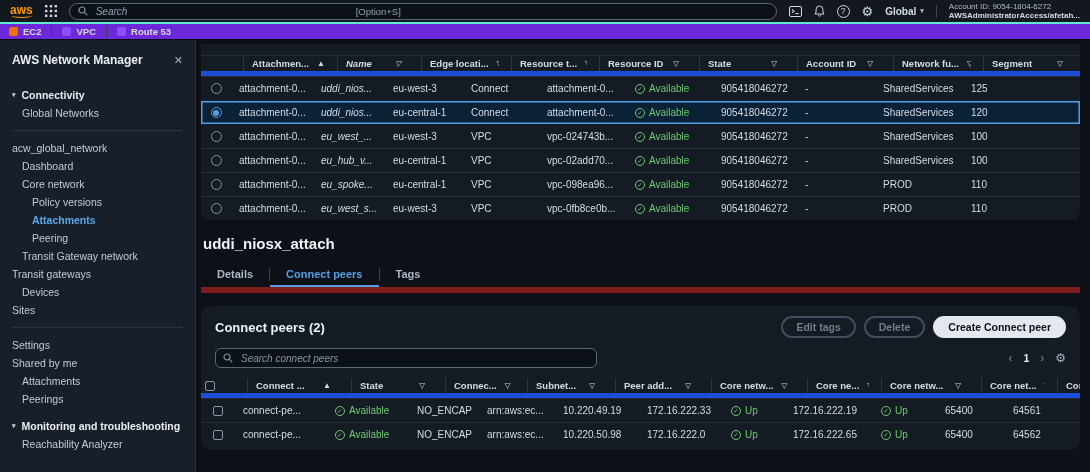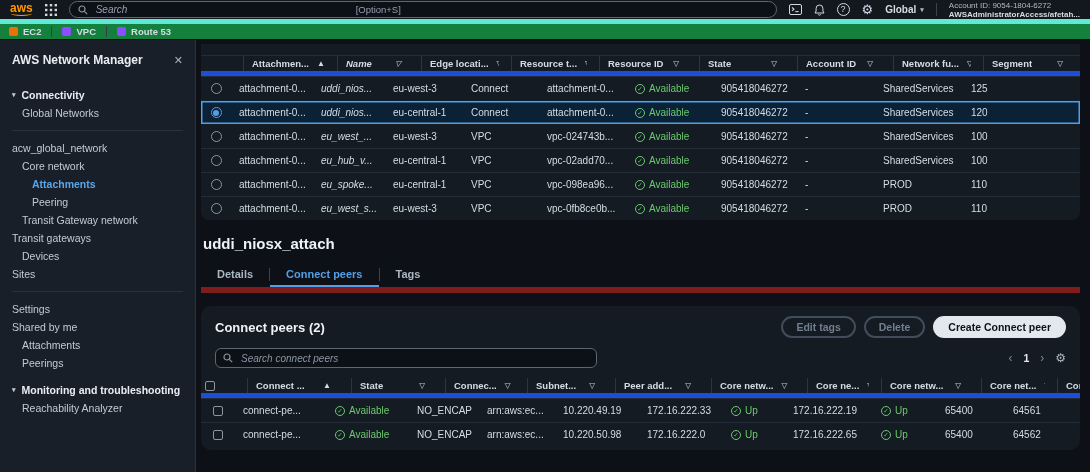--- a/index.html
+++ b/index.html
@@ -8,21 +8,21 @@
     width:1090px; height:472px; overflow:hidden;
     background:#0d1117; font-family:"Liberation Sans", sans-serif;
     color:#d5dce4;
   }
   .app { width:1090px; height:472px; display:flex; flex-direction:column; }
 
   
   .topbar {
     height:24px; flex:0 0 24px; background:#13181f;
     display:flex; align-items:center; gap:12px; padding:0 10px;
-    border-bottom:5px solid #5eead4;
+    border-bottom:2px solid #5eead4;
   }
   .logo { color:#ff9900; font-weight:bold; font-size:12px; position:relative; padding-bottom:3px; line-height:10px; }
   .logo::after { content:""; position:absolute; left:1px; right:1px; bottom:0; height:4px;
     border-bottom:1.5px solid #ff9900; border-radius:0 0 60% 60%; }
   .iconbtn { display:flex; align-items:center; justify-content:center; color:#cfd8e3; }
   .search-pill {
     width:748px; height:17px; border:1px solid #5c6775; border-radius:9px; background:#0c1117;
     display:flex; align-items:center; gap:6px; padding:0 8px; position:relative; color:#95a0ae;
   }
   .search-pill input {
@@ -36,21 +36,21 @@
     font-size:9px; line-height:11px; text-align:center; color:#cfd8e3; }
   .gear-glyph { font-size:13px; color:#cfd8e3; line-height:13px; }
   .region { font-size:10px; font-weight:bold; color:#d5dce4; display:flex; gap:4px; align-items:center; }
   .caret { font-size:7px; color:#aab4c0; }
   .vsep { width:1px; height:13px; background:#39434f; }
   .account { font-size:8px; line-height:9px; color:#aeb9c5; max-width:165px; overflow:hidden; white-space:nowrap; }
   .account .l2 { font-weight:bold; color:#d5dce4; }
 
   
   .favbar {
-    height:16px; flex:0 0 16px; background:#15803d; display:flex; align-items:center;
+    height:16px; flex:0 0 16px; background:#6d28d9; display:flex; align-items:center;
     padding:0 9px; border-bottom:1px solid #0a0e13; font-size:9.5px;
   }
   .fav { display:flex; align-items:center; gap:5px; font-weight:bold; color:#d5dce4; padding:0 10px; }
   .fav:first-child { padding-left:0; }
   .fav + .fav { border-left:1px solid #343e4a; }
   .fav-ic { width:9px; height:9px; border-radius:2px; display:inline-block; }
 
   
   .bodyrow { flex:1; display:flex; min-height:0; }
 
@@ -214,21 +214,23 @@
         <span class="sb-close">✕</span>
       </div>
       <nav id="sb-items">
           <div class="sb-item group">
             <span class="sb-caret">▾</span>
             <span>Connectivity</span>
           </div>
           <div class="sb-item link" style="padding-left: 22px;"><span>Global Networks</span></div>
           <div class="sb-divider"></div>
           <div class="sb-item link" style="padding-left: 12px;"><span>acw_global_network</span></div>
+          <div class="sb-item link" style="padding-left: 22px;"><span>Dashboard</span></div>
           <div class="sb-item link" style="padding-left: 22px;"><span>Core network</span></div>
+          <div class="sb-item link" style="padding-left: 32px;"><span>Policy versions</span></div>
           <div class="sb-item link active" style="padding-left: 32px;"><span>Attachments</span></div>
           <div class="sb-item link" style="padding-left: 32px;"><span>Peering</span></div>
           <div class="sb-item link" style="padding-left: 22px;"><span>Transit Gateway network</span></div>
           <div class="sb-item link" style=""><span>Transit gateways</span></div>
           <div class="sb-item link" style="padding-left: 22px;"><span>Devices</span></div>
           <div class="sb-item link" style="padding-left: 12px;"><span>Sites</span></div>
           <div class="sb-divider"></div>
           <div class="sb-item link" style="padding-left: 12px;"><span>Settings</span></div>
           <div class="sb-item link" style="padding-left: 12px;"><span>Shared by me</span></div>
           <div class="sb-item link" style="padding-left: 22px;"><span>Attachments</span></div>

